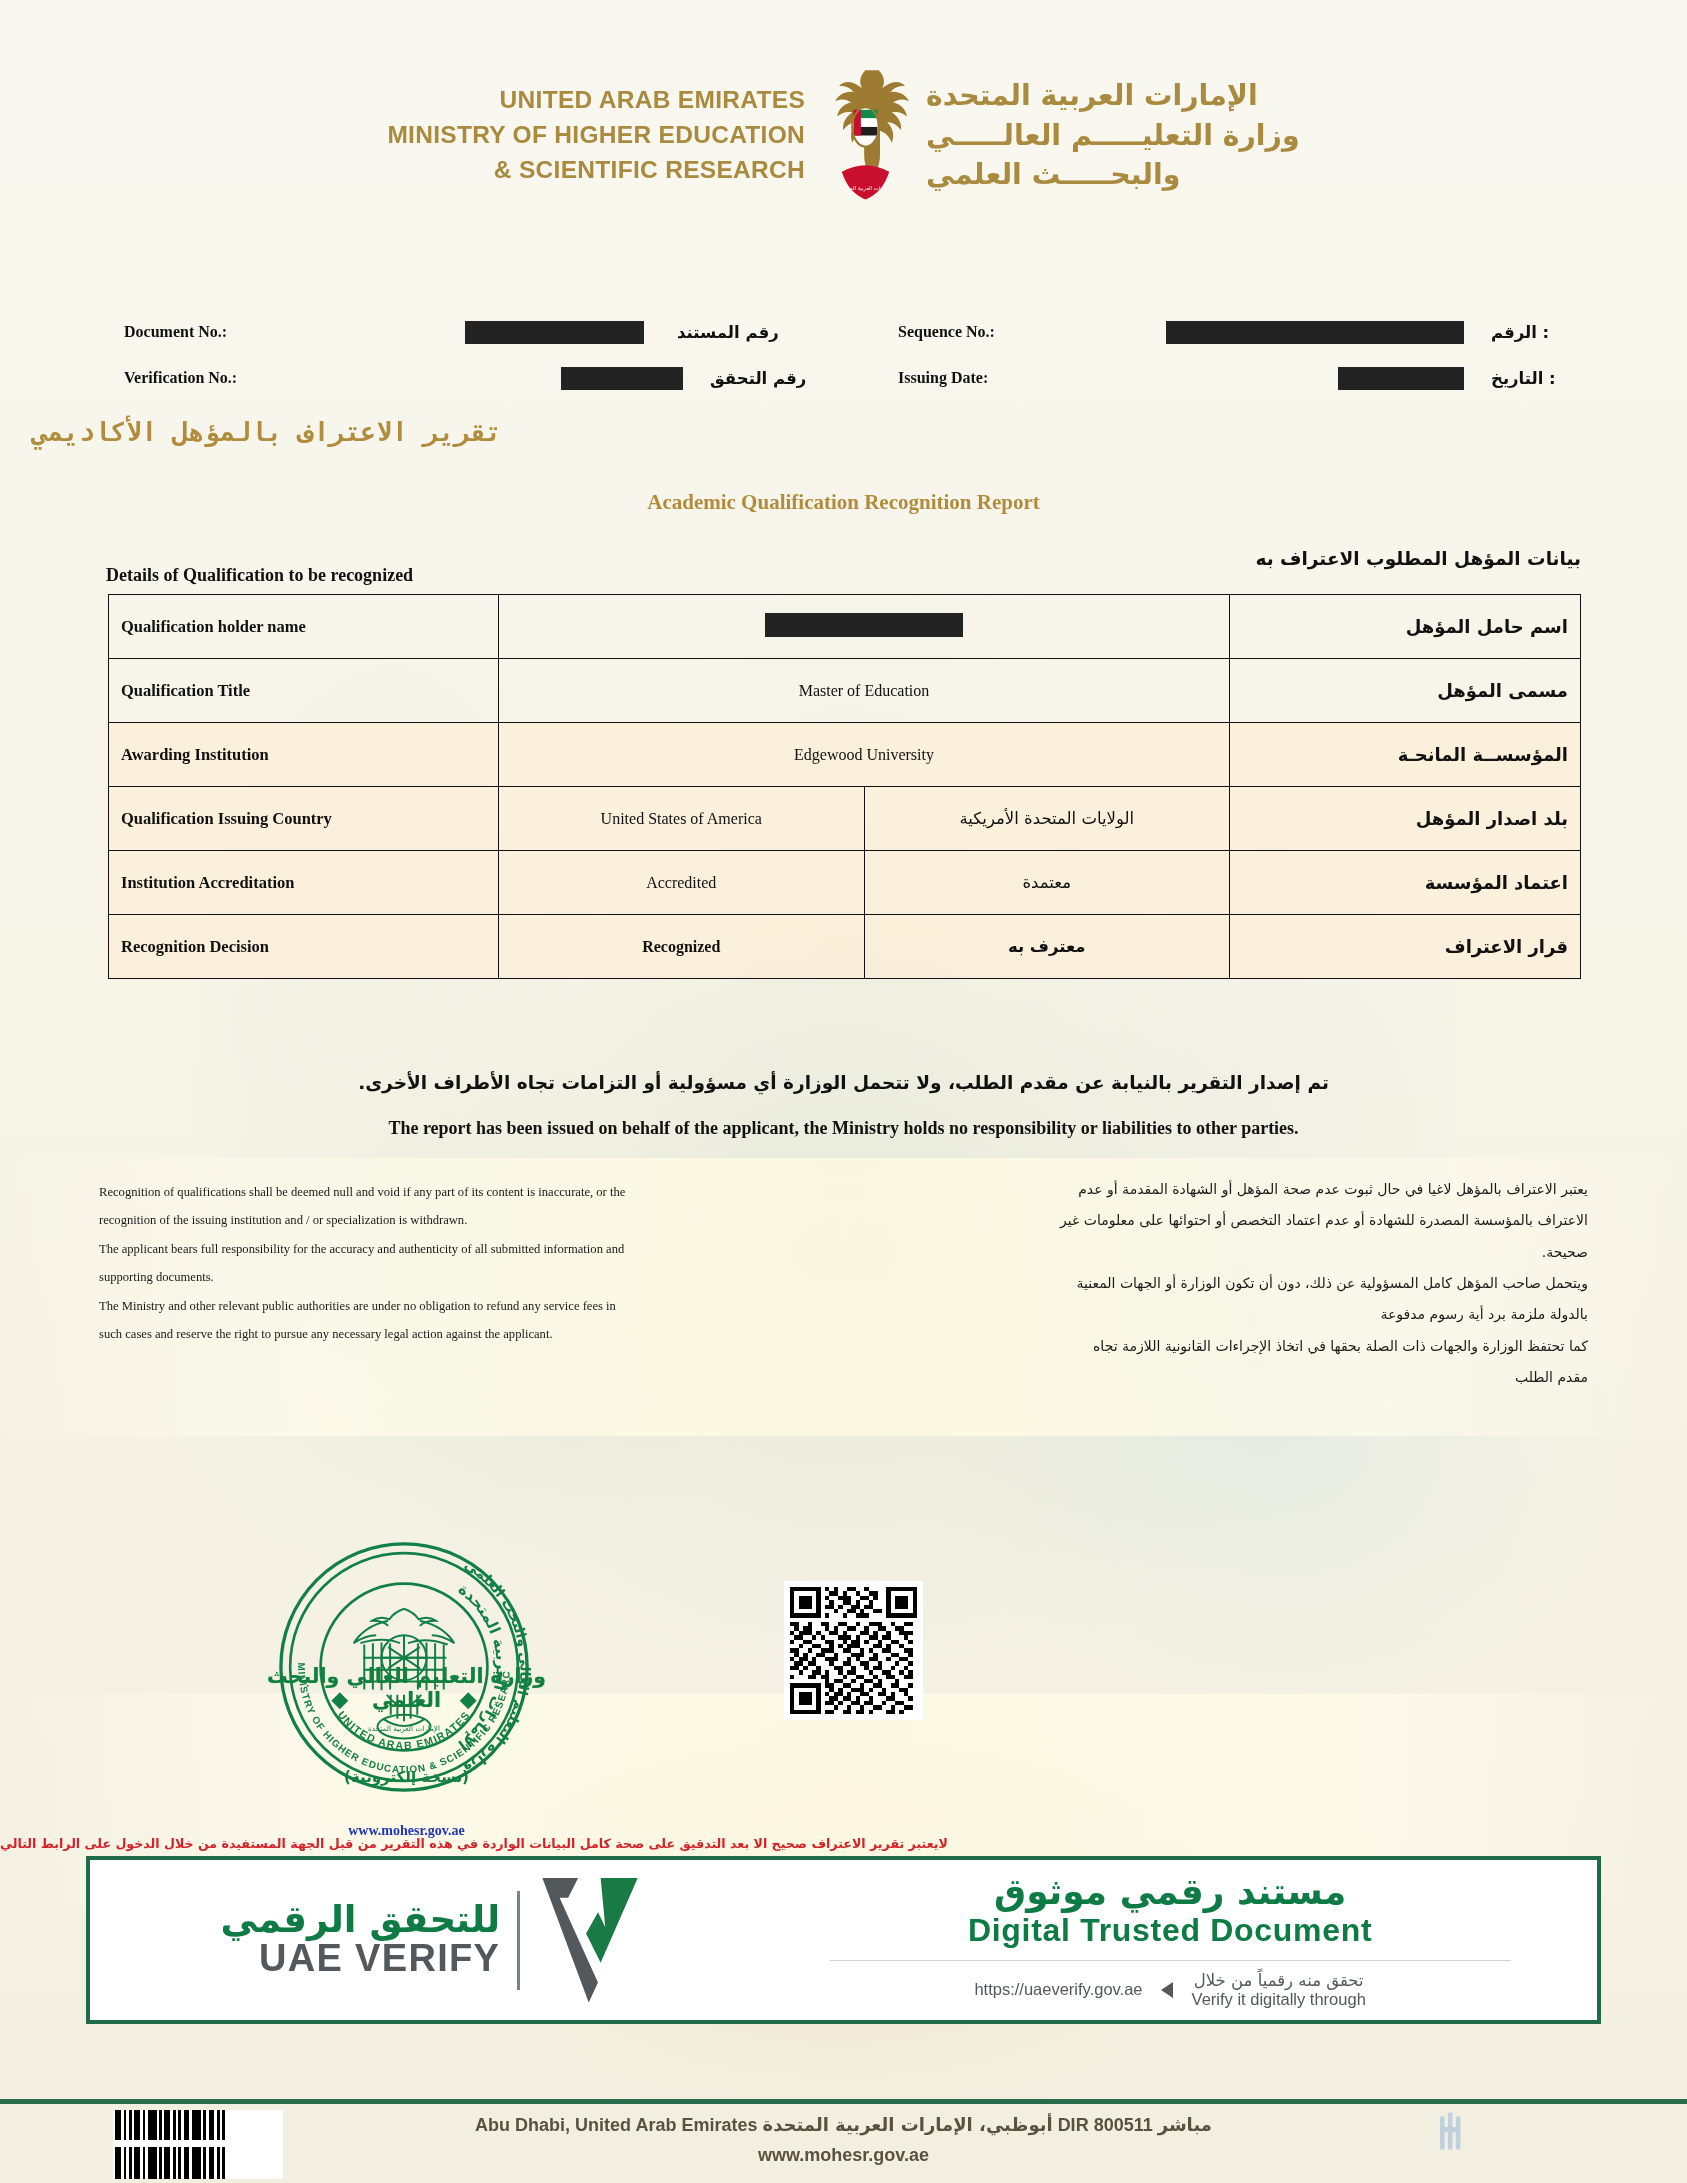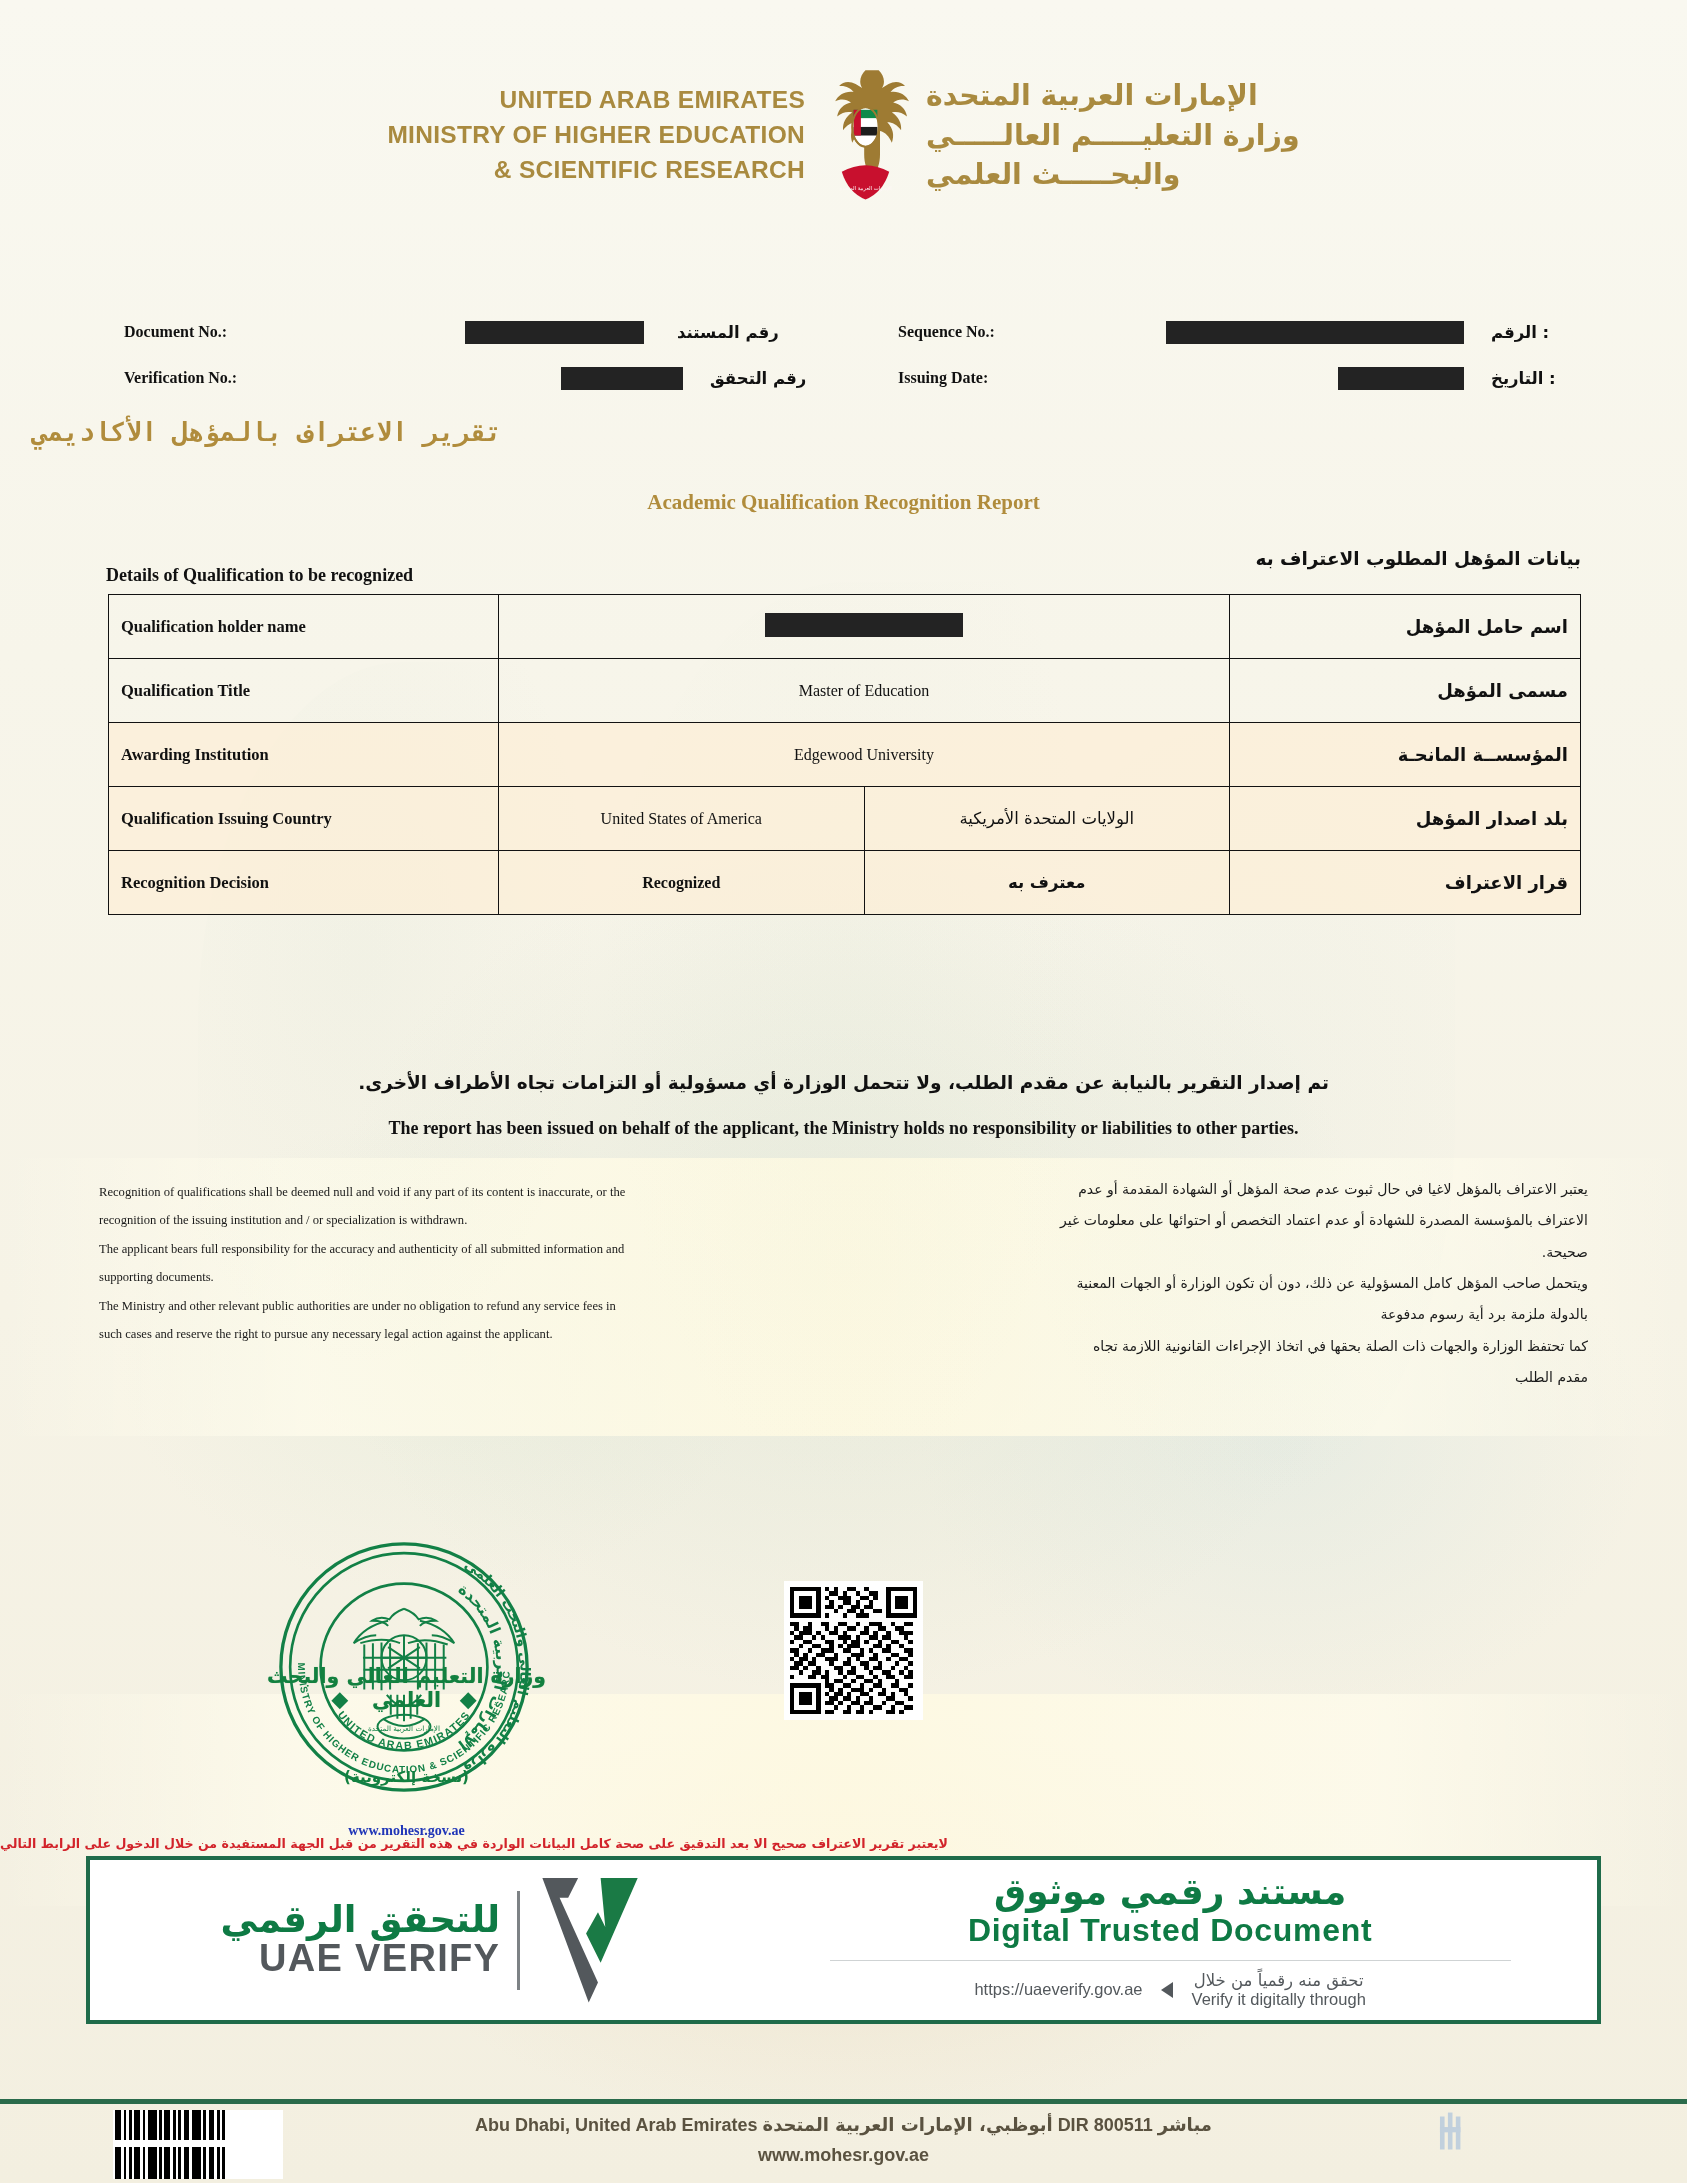--- a/index.html
+++ b/index.html
@@ -332,20 +332,26 @@
         <tr class="row-tint">
           <td class="c-en-lbl">Awarding Institution</td>
           <td class="c-val-en" colspan="2">Edgewood University</td>
           <td class="c-ar-lbl">المؤسســة المانحـة</td>
         </tr>
         <tr class="row-tint">
           <td class="c-en-lbl">Qualification Issuing Country</td>
           <td class="c-val-en">United States of America</td>
           <td class="c-val-ar">الولايات المتحدة الأمريكية</td>
           <td class="c-ar-lbl">بلد اصدار المؤهل</td>
+        </tr>
+        <tr class="row-tint">
+          <td class="c-en-lbl">Institution Accreditation</td>
+          <td class="c-val-en">Accredited</td>
+          <td class="c-val-ar">معتمدة</td>
+          <td class="c-ar-lbl">اعتماد المؤسسة</td>
         </tr>
         <tr class="row-tint">
           <td class="c-en-lbl">Recognition Decision</td>
           <td class="c-val-en bold-val">Recognized</td>
           <td class="c-val-ar bold-val">معترف به</td>
           <td class="c-ar-lbl">قرار الاعتراف</td>
         </tr>
       </tbody>
   </table>
 

